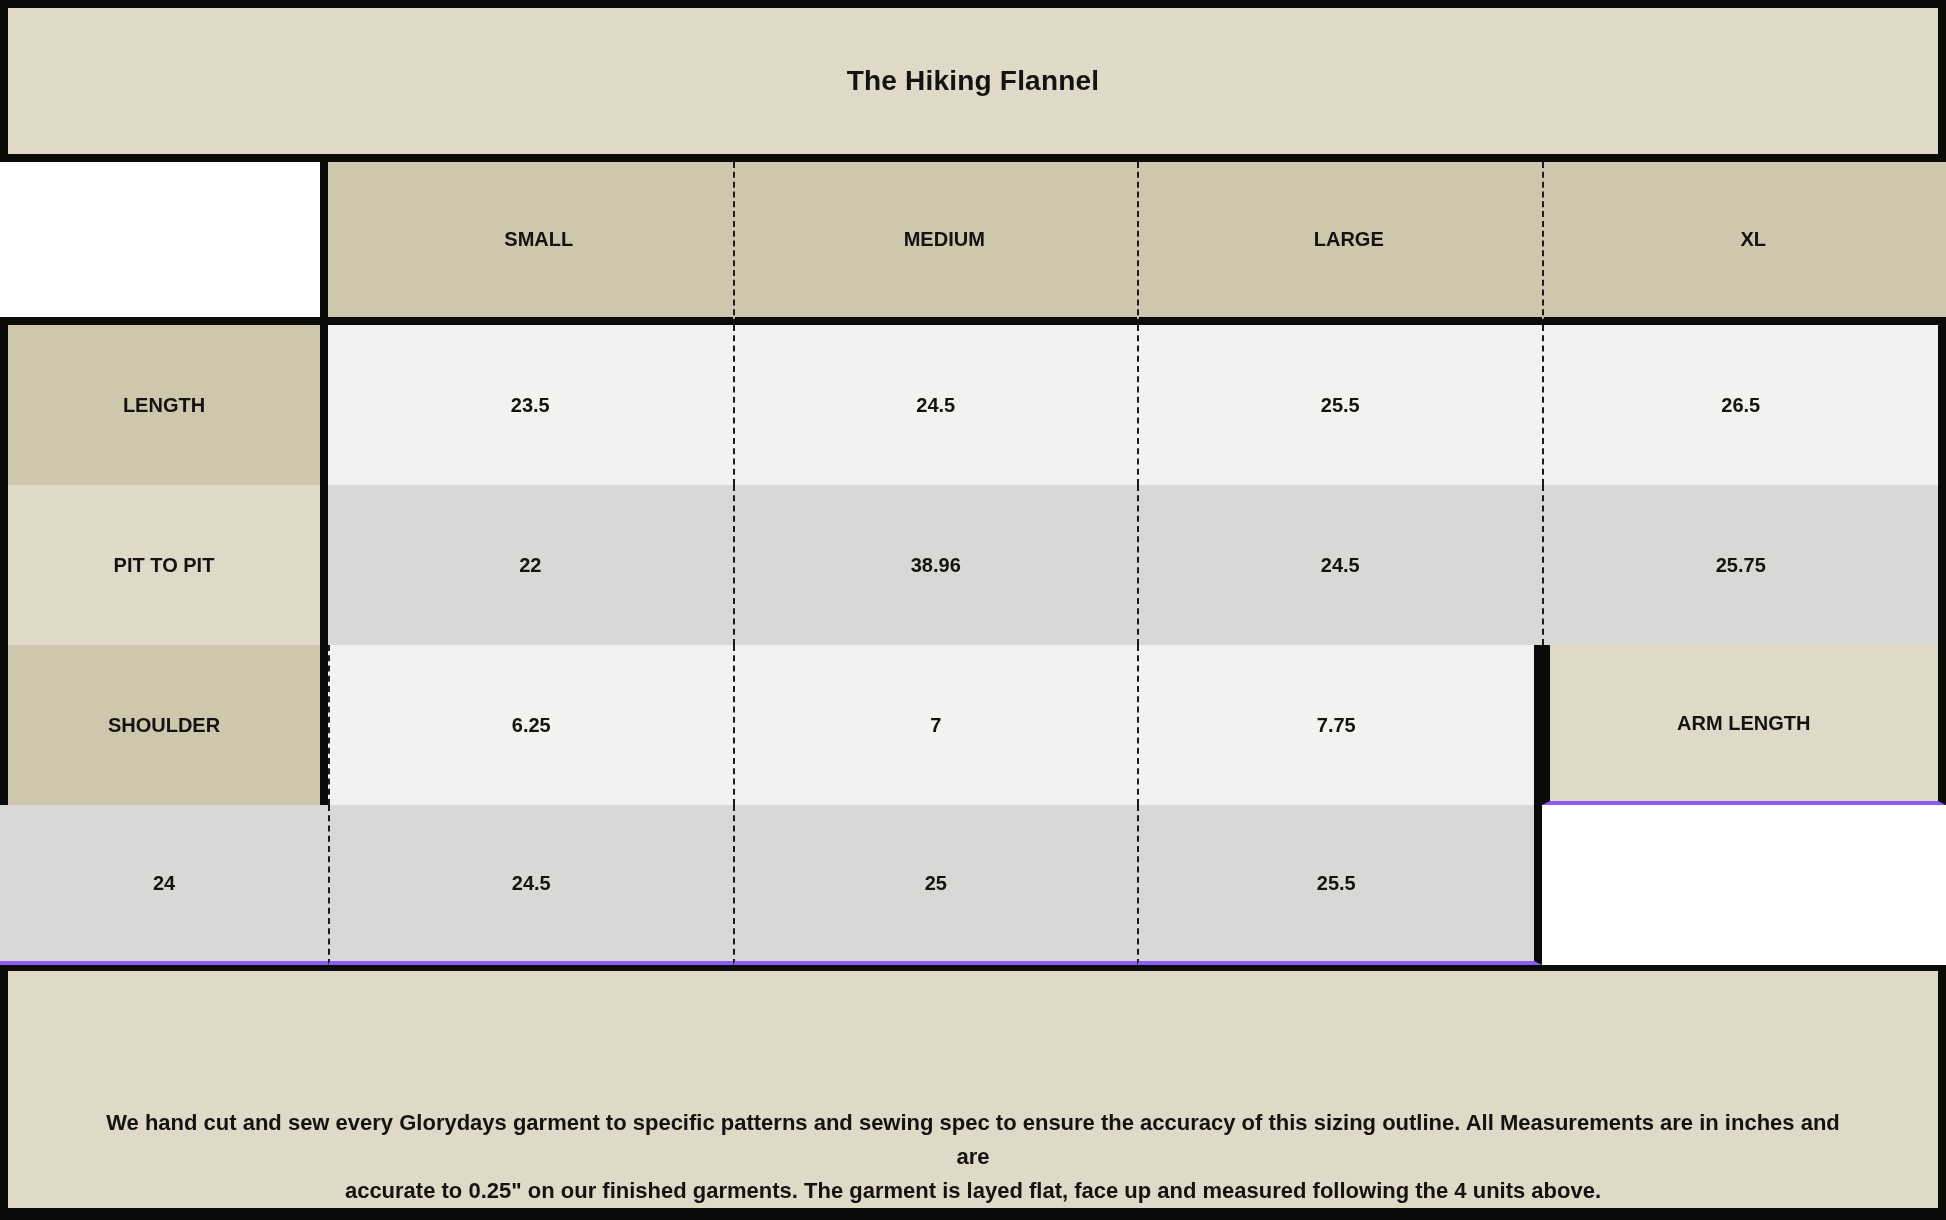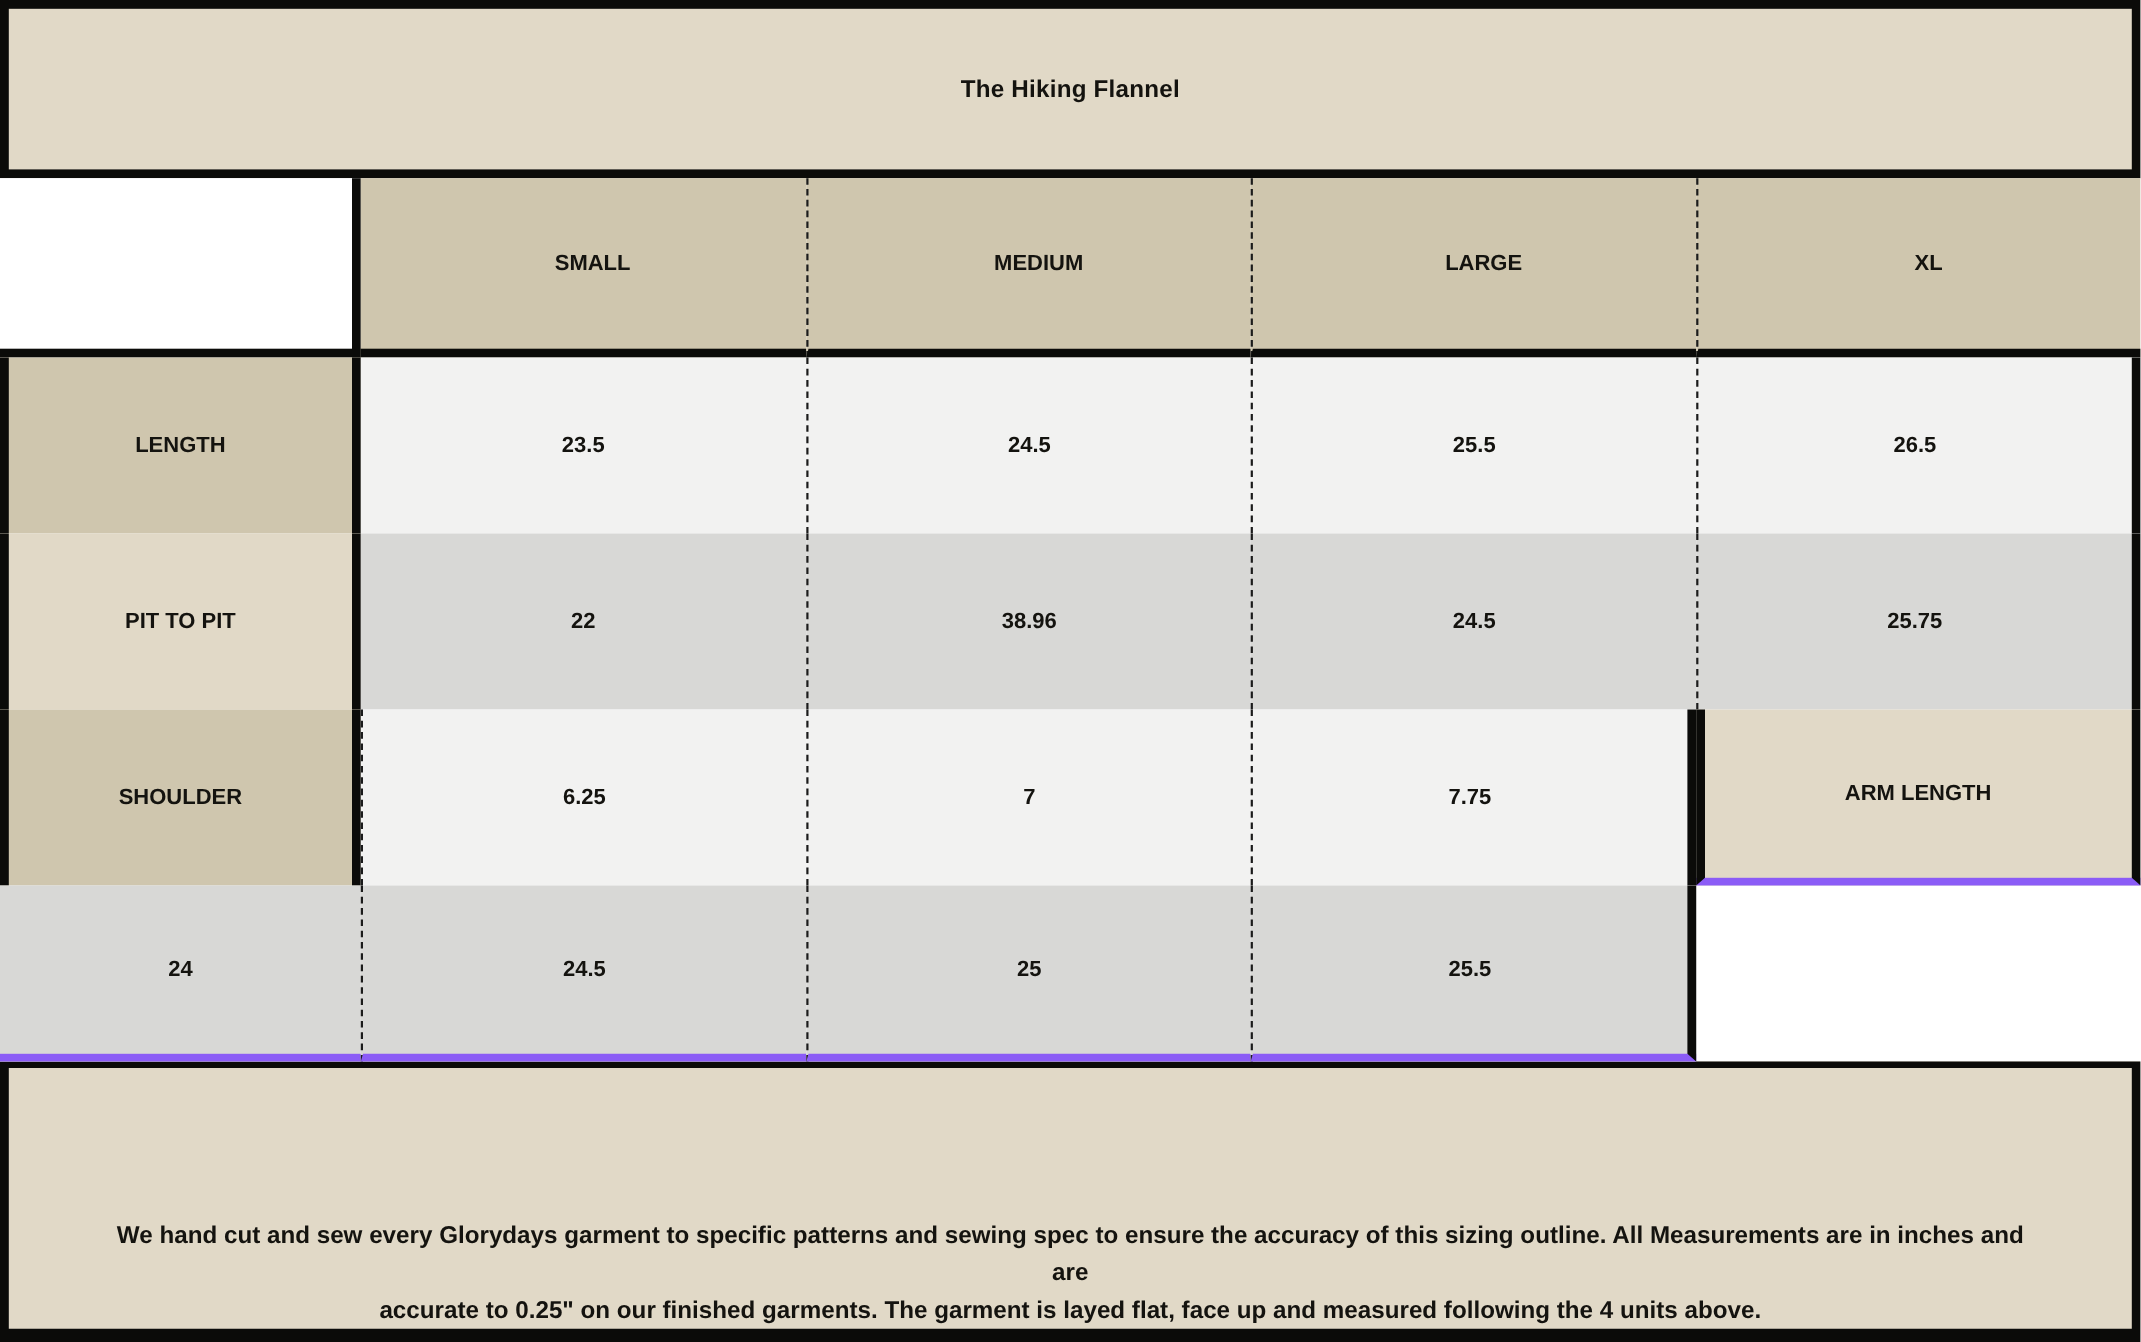--- a/index.html
+++ b/index.html
@@ -11,21 +11,21 @@
     font-family:"Liberation Sans", sans-serif;
     font-weight:bold;
     color:#14130f;
   }
   
   .title-band {
     height:162px;
     background:#e1d9c7;
     border:8px solid #0b0b09;
     display:flex; align-items:center; justify-content:center;
-    font-size:22px;
+    font-size:28px;
     letter-spacing:0.2px;
   }
   
   .grid {
     height:803px;
     display:grid;
     grid-template-columns:328px repeat(4, 1fr);
     grid-template-rows:163px repeat(4, 160px);
   }
   .cell {
@@ -34,21 +34,21 @@
   }
   .corner { background:#ffffff; border-right:8px solid #0b0b09; border-bottom:8px solid #0b0b09; }
   .th { background:#cfc6ae; border-bottom:8px solid #0b0b09;padding-left:17px; }
   .dash { border-left:2px dashed #1b1b1b; }
   .rh { border-left:8px solid #0b0b09; border-right:8px solid #0b0b09; }
   .tan-dark  { background:#cfc6ae; }
   .tan-light { background:#e1d9c7; }
   .row-light { background:#f2f2f1; }
   .row-dark  { background:#d8d8d6; }
   .col-last  { border-right:8px solid #0b0b09; }
-  .row-last  { border-bottom:7px solid #8b5cf6; }
+  .row-last  { border-bottom:4px solid #8b5cf6; }
   
   .footer-band {
     height:255px;
     background:#e1d9c7;
     border-left:8px solid #0b0b09;
     border-right:8px solid #0b0b09;
     border-top:6px solid #0b0b09;
     border-bottom:12px solid #0b0b09;
     display:flex; flex-direction:column; align-items:center; justify-content:flex-end;
     text-align:center;

